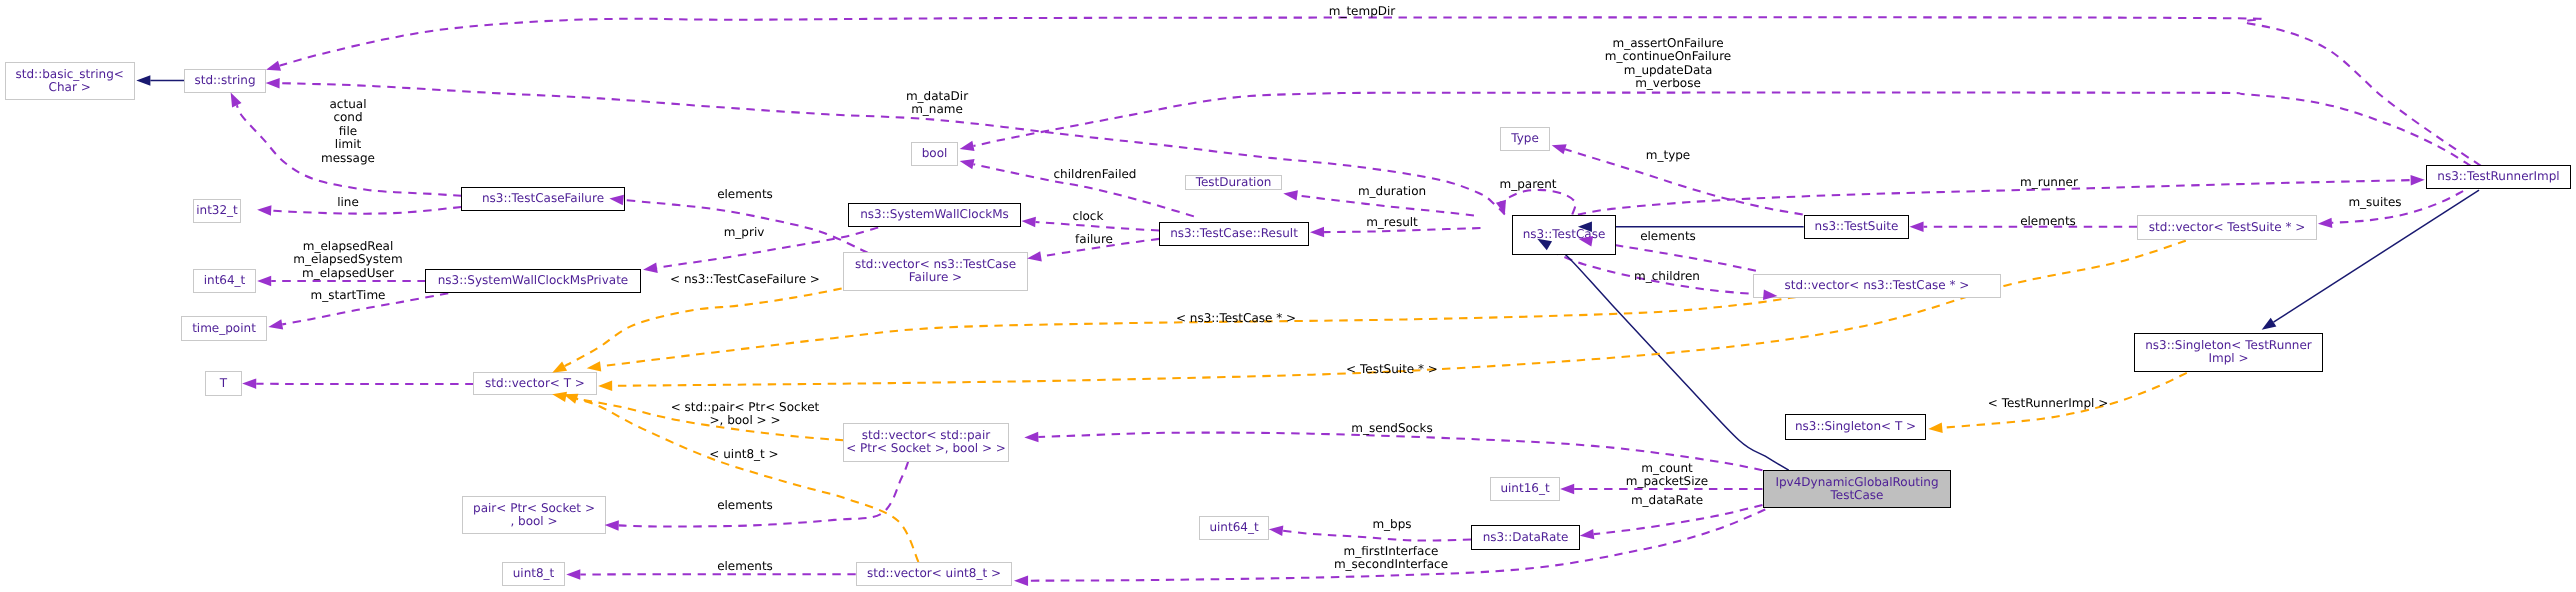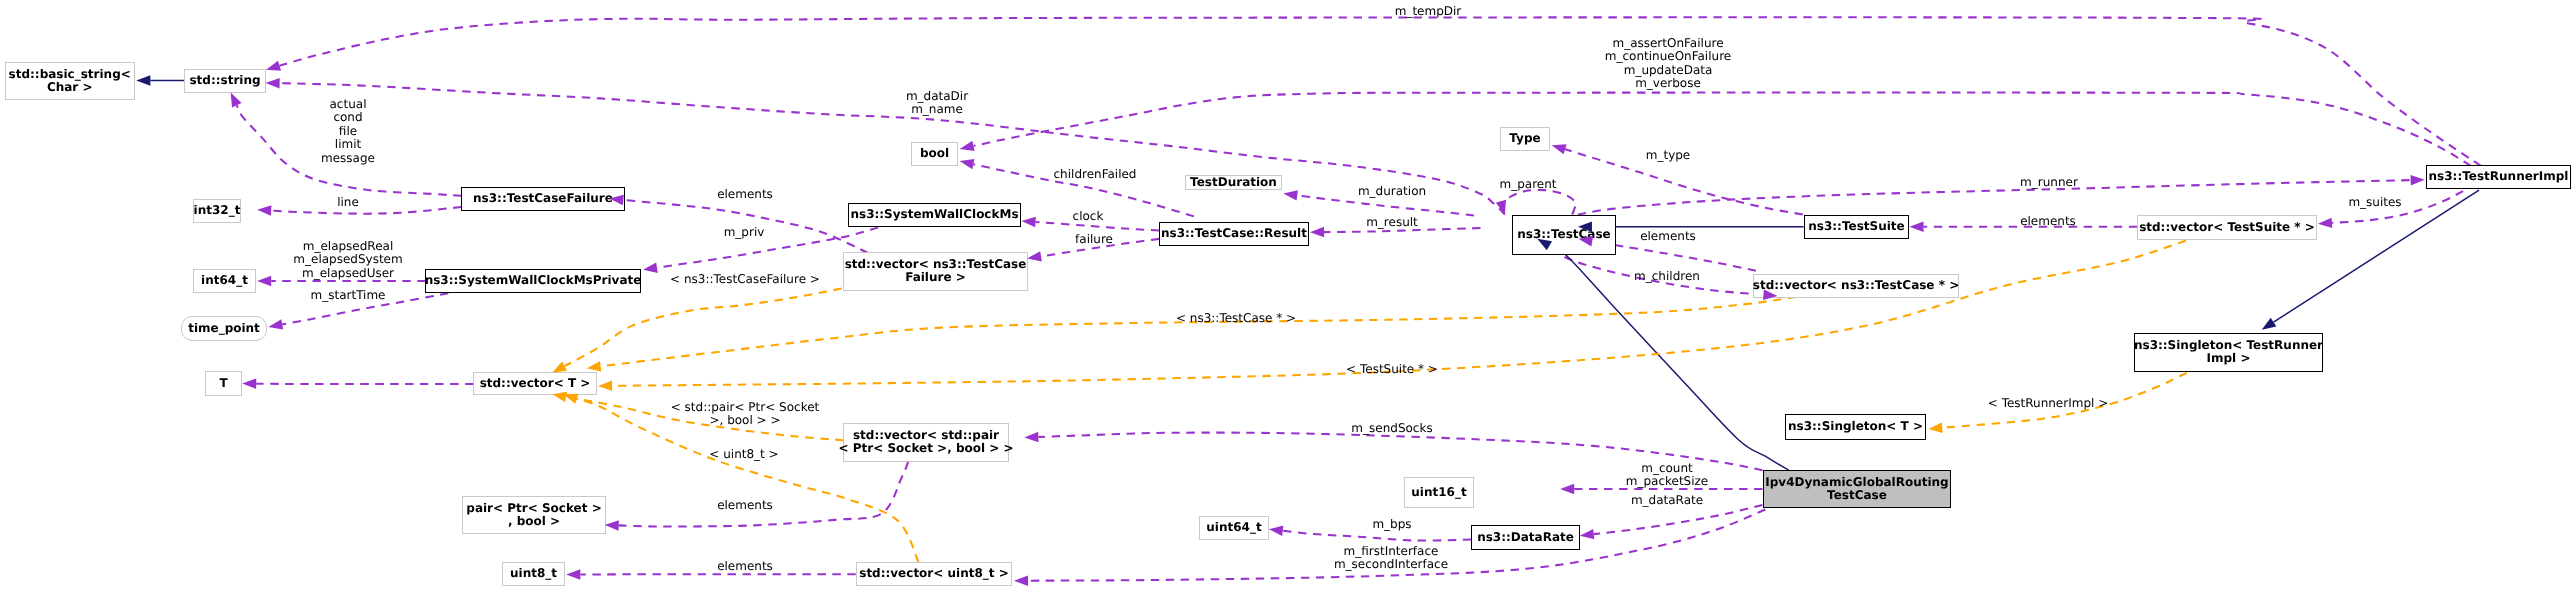--- a/index.html
+++ b/index.html
@@ -4,21 +4,21 @@
 <title>Collaboration diagram</title>
 <style>
   html,body{margin:0;padding:0;background:#ffffff;}
   #diagram{position:relative;width:2576px;height:592px;background:#ffffff;
     font-family:"DejaVu Sans", sans-serif;-webkit-font-smoothing:antialiased;text-rendering:geometricPrecision;}
   svg#edges{position:absolute;left:0;top:0;width:2576px;height:592px;overflow:visible;}
   svg#arrows{position:absolute;left:0;top:0;width:2576px;height:592px;overflow:visible;
     pointer-events:none;}
   .nodebox{position:absolute;box-sizing:border-box;display:flex;align-items:center;
     justify-content:center;text-align:center;background:#ffffff;font-size:12px;
-    color:#000000;line-height:12.7px;white-space:pre;letter-spacing:0px;font-weight:bold;}
+    color:#4c1d95;line-height:12.7px;white-space:pre;letter-spacing:0px;}
   .nodebox > span{margin-top:-0.9px;display:block;}
   .nodebox.thin{border:1.3px solid #c9c9c9;}
   .nodebox.thick{border:1.4px solid #000000;}
   .nodebox.active{border:1.4px solid #000000;background:#bfbfbf;}
   .edgelabel{position:absolute;font-size:12px;color:#000000;line-height:13.4px;
     text-align:center;white-space:pre;transform:translateX(-50%);}
 </style>
 </head>
 <body>
 
@@ -141,44 +141,44 @@
       <g>
         <path d="M1884.0,544.0 C1875.0,547.7 1851.3,559.0 1830.0,566.0 C1808.7,573.0 1789.2,579.2 1756.0,586.0 C1722.8,592.8 1679.5,602.2 1631.0,607.0 C1582.5,611.8 1528.5,613.0 1465.0,615.0 C1401.5,617.0 1311.3,618.2 1250.0,619.0 C1188.7,619.8 1122.5,619.8 1097.0,619.9" fill="none" stroke="#9a32cd" stroke-width="2.2" stroke-dasharray="9,7"></path>
       </g>
     </svg>
   <div id="nodes">
       <div class="nodebox thin" style="left: 4.7px; top: 62px; width: 130px; height: 38px;"><span>std::basic_string&lt;
 Char &gt;</span></div>
       <div class="nodebox thin" style="left: 184px; top: 69px; width: 82px; height: 24px;"><span>std::string</span></div>
       <div class="nodebox thin" style="left: 193px; top: 199px; width: 48px; height: 24px;"><span>int32_t</span></div>
       <div class="nodebox thin" style="left: 193px; top: 269px; width: 63px; height: 24px;"><span>int64_t</span></div>
-      <div class="nodebox thin" style="left: 181px; top: 316px; width: 86px; height: 25px; border-radius: 11px;"><span>time_point</span></div>
+      <div class="nodebox thin" style="left: 181px; top: 316px; width: 86px; height: 25px;"><span>time_point</span></div>
       <div class="nodebox thin" style="left: 205px; top: 371px; width: 37px; height: 25px;"><span>T</span></div>
       <div class="nodebox thick" style="left: 461px; top: 187px; width: 164px; height: 24px;"><span>ns3::TestCaseFailure</span></div>
       <div class="nodebox thick" style="left: 425px; top: 269px; width: 216px; height: 24px;"><span>ns3::SystemWallClockMsPrivate</span></div>
       <div class="nodebox thin" style="left: 473px; top: 372px; width: 124px; height: 23.4px;"><span>std::vector&lt; T &gt;</span></div>
       <div class="nodebox thin" style="left: 462px; top: 496px; width: 144px; height: 38px;"><span>pair&lt; Ptr&lt; Socket &gt;
 , bool &gt;</span></div>
       <div class="nodebox thin" style="left: 502px; top: 562px; width: 63px; height: 24px;"><span>uint8_t</span></div>
       <div class="nodebox thin" style="left: 911px; top: 142px; width: 47px; height: 24px;"><span>bool</span></div>
       <div class="nodebox thick" style="left: 848px; top: 203px; width: 173px; height: 24px;"><span>ns3::SystemWallClockMs</span></div>
       <div class="nodebox thin" style="left: 843px; top: 252px; width: 185px; height: 39px;"><span>std::vector&lt; ns3::TestCase
 Failure &gt;</span></div>
       <div class="nodebox thin" style="left: 843px; top: 423px; width: 166px; height: 39px;"><span>std::vector&lt; std::pair
 &lt; Ptr&lt; Socket &gt;, bool &gt; &gt;</span></div>
       <div class="nodebox thin" style="left: 856px; top: 562px; width: 156px; height: 24px;"><span>std::vector&lt; uint8_t &gt;</span></div>
       <div class="nodebox thin" style="left: 1185px; top: 175px; width: 97px; height: 15px;"><span>TestDuration</span></div>
       <div class="nodebox thick" style="left: 1159px; top: 222px; width: 150px; height: 24px;"><span>ns3::TestCase::Result</span></div>
       <div class="nodebox thin" style="left: 1199px; top: 516px; width: 70px; height: 24px;"><span>uint64_t</span></div>
-      <div class="nodebox thin" style="left: 1404px; top: 477px; width: 70px; height: 31px;"><span>uint16_t</span></div>
+      <div class="nodebox thin" style="left: 1490px; top: 477px; width: 70px; height: 24px;"><span>uint16_t</span></div>
       <div class="nodebox thick" style="left: 1471px; top: 525px; width: 109px; height: 25px;"><span>ns3::DataRate</span></div>
       <div class="nodebox thin" style="left: 1500px; top: 127px; width: 50px; height: 24px;"><span>Type</span></div>
       <div class="nodebox thick" style="left: 1512px; top: 215px; width: 104px; height: 40px; text-align: center;"><span>ns3::TestCase</span></div>
       <div class="nodebox thick" style="left: 1804px; top: 215px; width: 105px; height: 24px;"><span>ns3::TestSuite</span></div>
-      <div class="nodebox thin" style="left: 1753px; top: 274px; width: 206px; height: 24px;"><span>std::vector&lt; ns3::TestCase * &gt;</span></div>
+      <div class="nodebox thin" style="left: 1753px; top: 274px; width: 248px; height: 24px;"><span>std::vector&lt; ns3::TestCase * &gt;</span></div>
       <div class="nodebox thick" style="left: 1785px; top: 414px; width: 141px; height: 26px;"><span>ns3::Singleton&lt; T &gt;</span></div>
       <div class="nodebox active" style="left: 1763px; top: 470px; width: 188px; height: 38px;"><span>Ipv4DynamicGlobalRouting
 TestCase</span></div>
       <div class="nodebox thin" style="left: 2137px; top: 215px; width: 180px; height: 25px;"><span>std::vector&lt; TestSuite * &gt;</span></div>
       <div class="nodebox thick" style="left: 2134px; top: 333px; width: 189px; height: 39px;"><span>ns3::Singleton&lt; TestRunner
 Impl &gt;</span></div>
       <div class="nodebox thick" style="left: 2426px; top: 165px; width: 145px; height: 24px;"><span>ns3::TestRunnerImpl</span></div>
     </div>
   <svg id="arrows" xmlns="http://www.w3.org/2000/svg" viewBox="0 0 2749 632">
       <g>
@@ -293,21 +293,21 @@
         <path d="M0,0 L-15,-5.6 L-15,5.6 Z" transform="translate(1686,572) rotate(173.2)" fill="#9a32cd"></path>
       </g>
       <g>
         <path d="M0,0 L-15,-5.6 L-15,5.6 Z" transform="translate(1354,565) rotate(-173.8)" fill="#9a32cd"></path>
       </g>
       <g>
         <path d="M0,0 L-15,-5.6 L-15,5.6 Z" transform="translate(1082,620) rotate(179.7)" fill="#9a32cd"></path>
       </g>
     </svg>
   <div id="labels">
-      <div class="edgelabel" style="left: 1422px; top: 5.2px; padding-left: 12px;">m_tempDir</div>
+      <div class="edgelabel" style="left: 1356px; top: 5.2px; padding-left: 12px;">m_tempDir</div>
       <div class="edgelabel" style="left: 1668px; top: 37px;">m_assertOnFailure
 m_continueOnFailure
 m_updateData
 m_verbose</div>
       <div class="edgelabel" style="left: 937px; top: 90px;">m_dataDir
 m_name</div>
       <div class="edgelabel" style="left: 348px; top: 98px;">actual
 cond
 file
 limit

